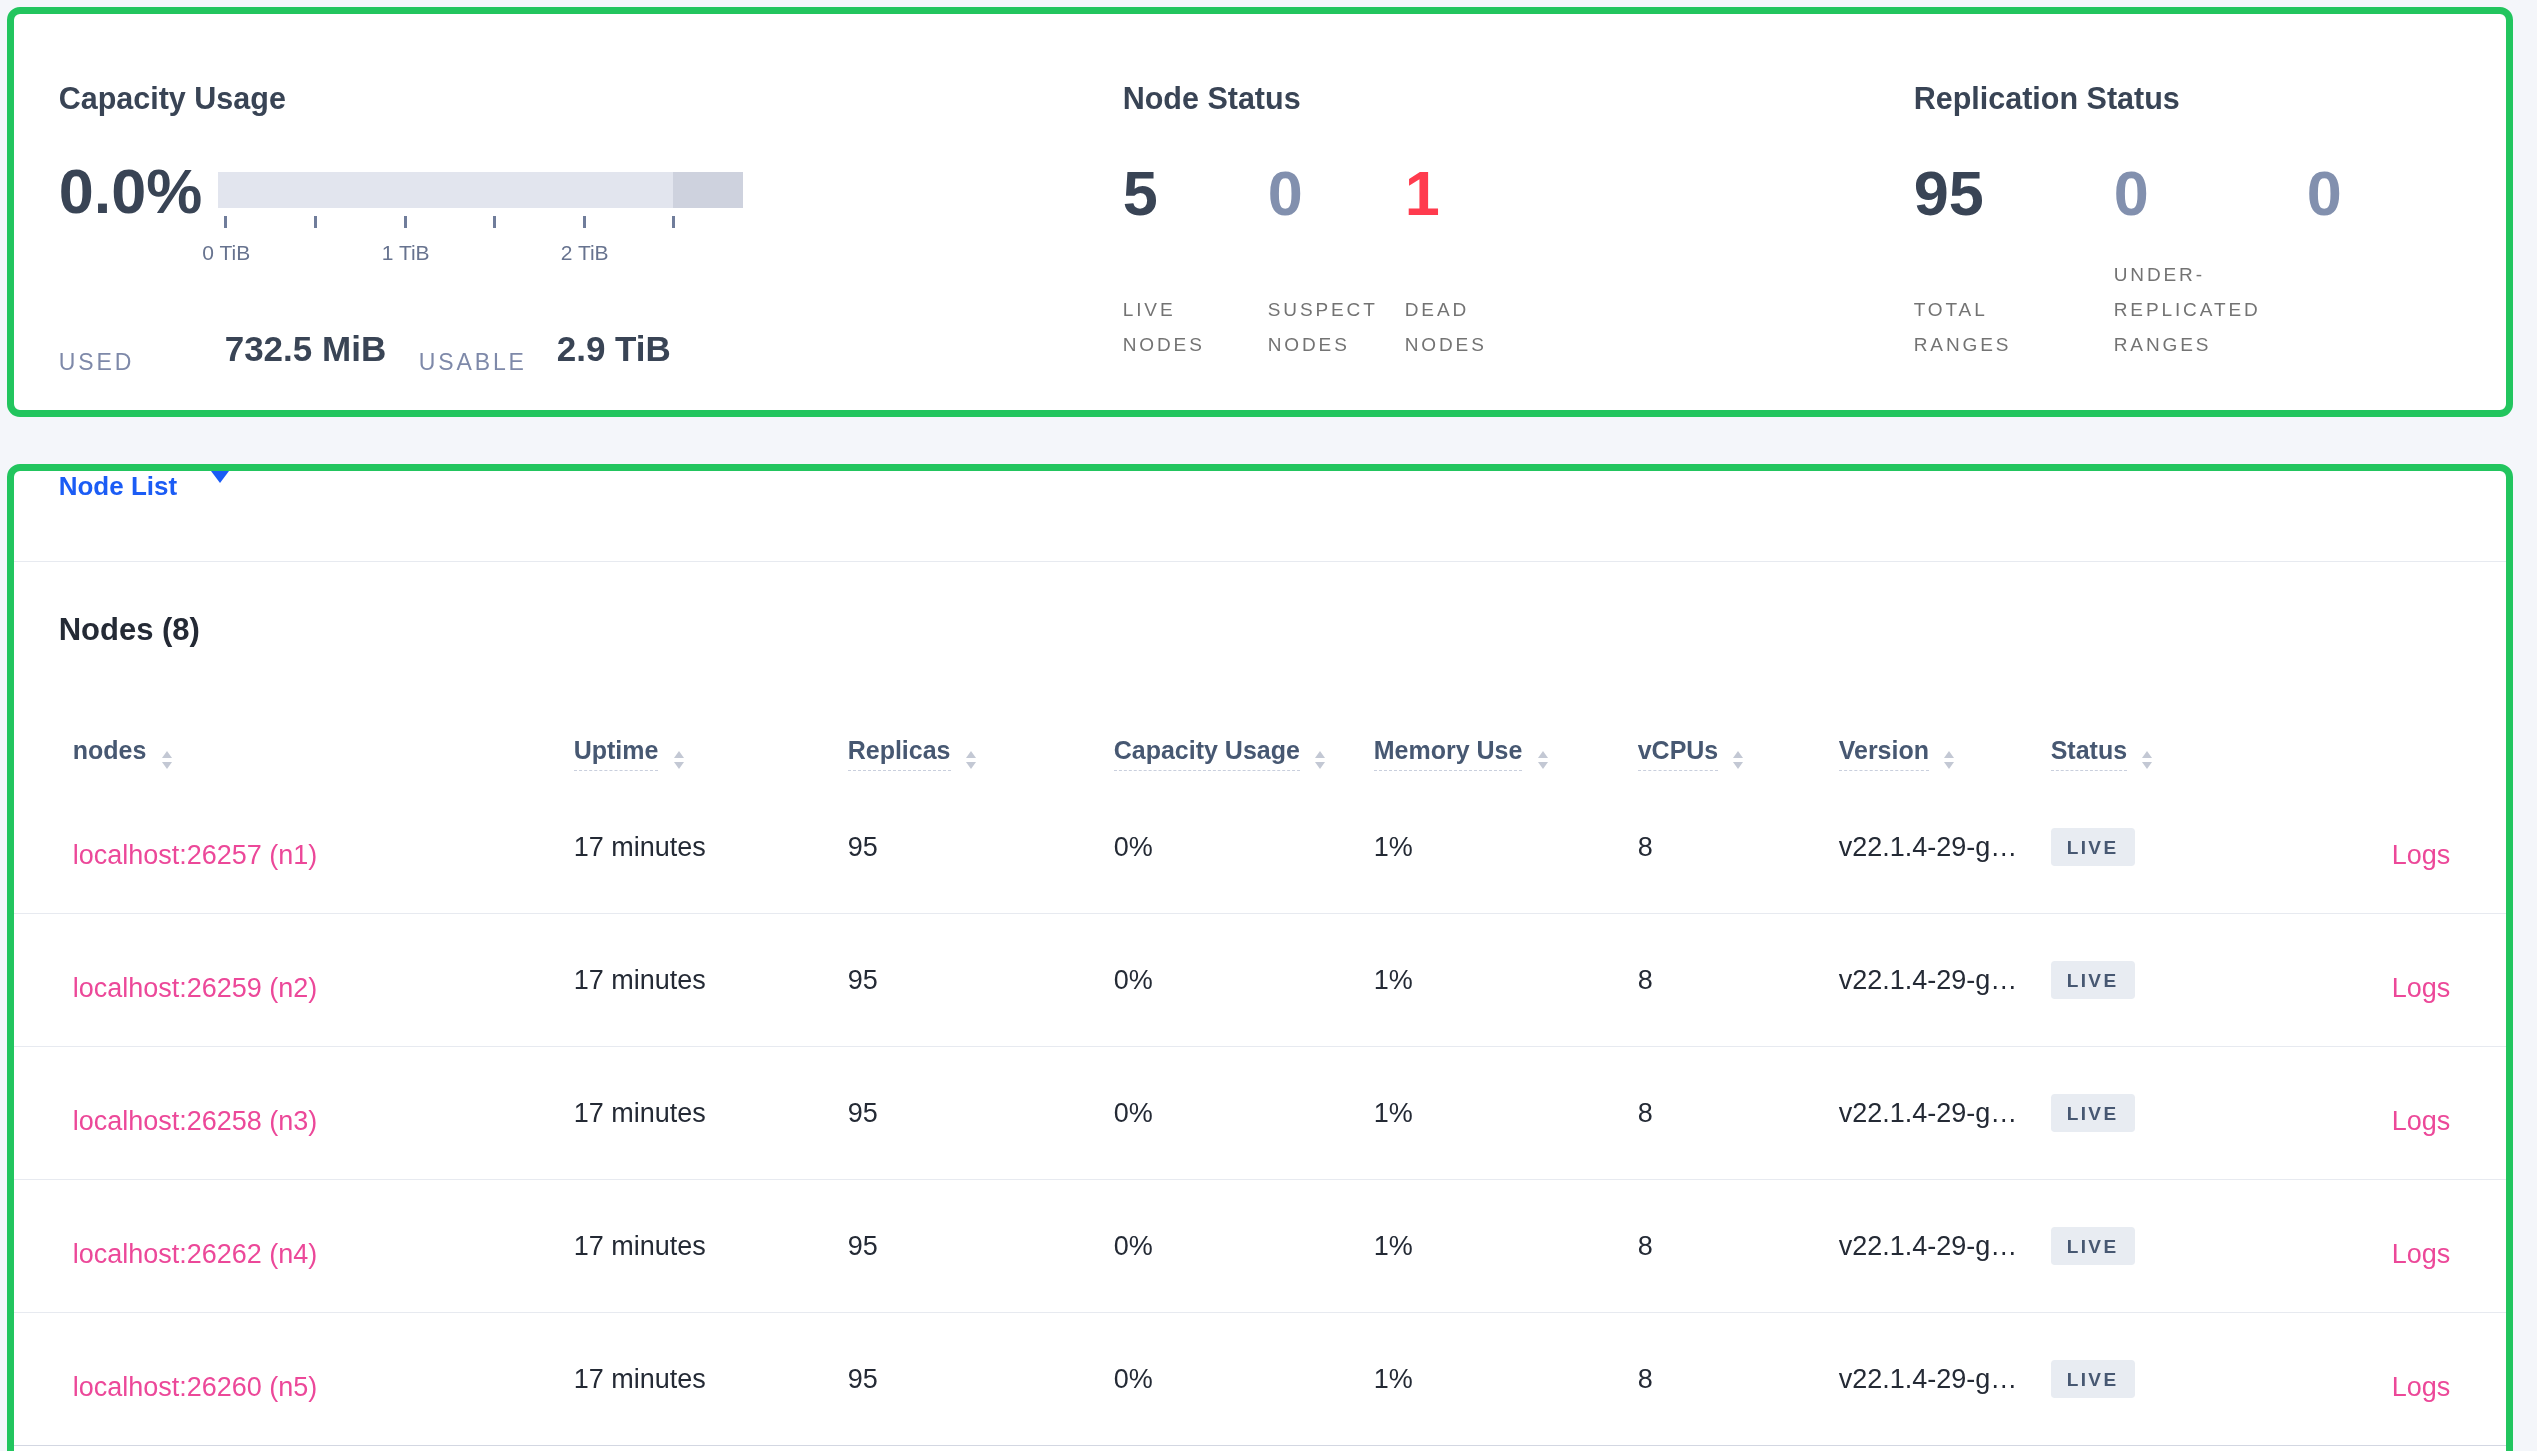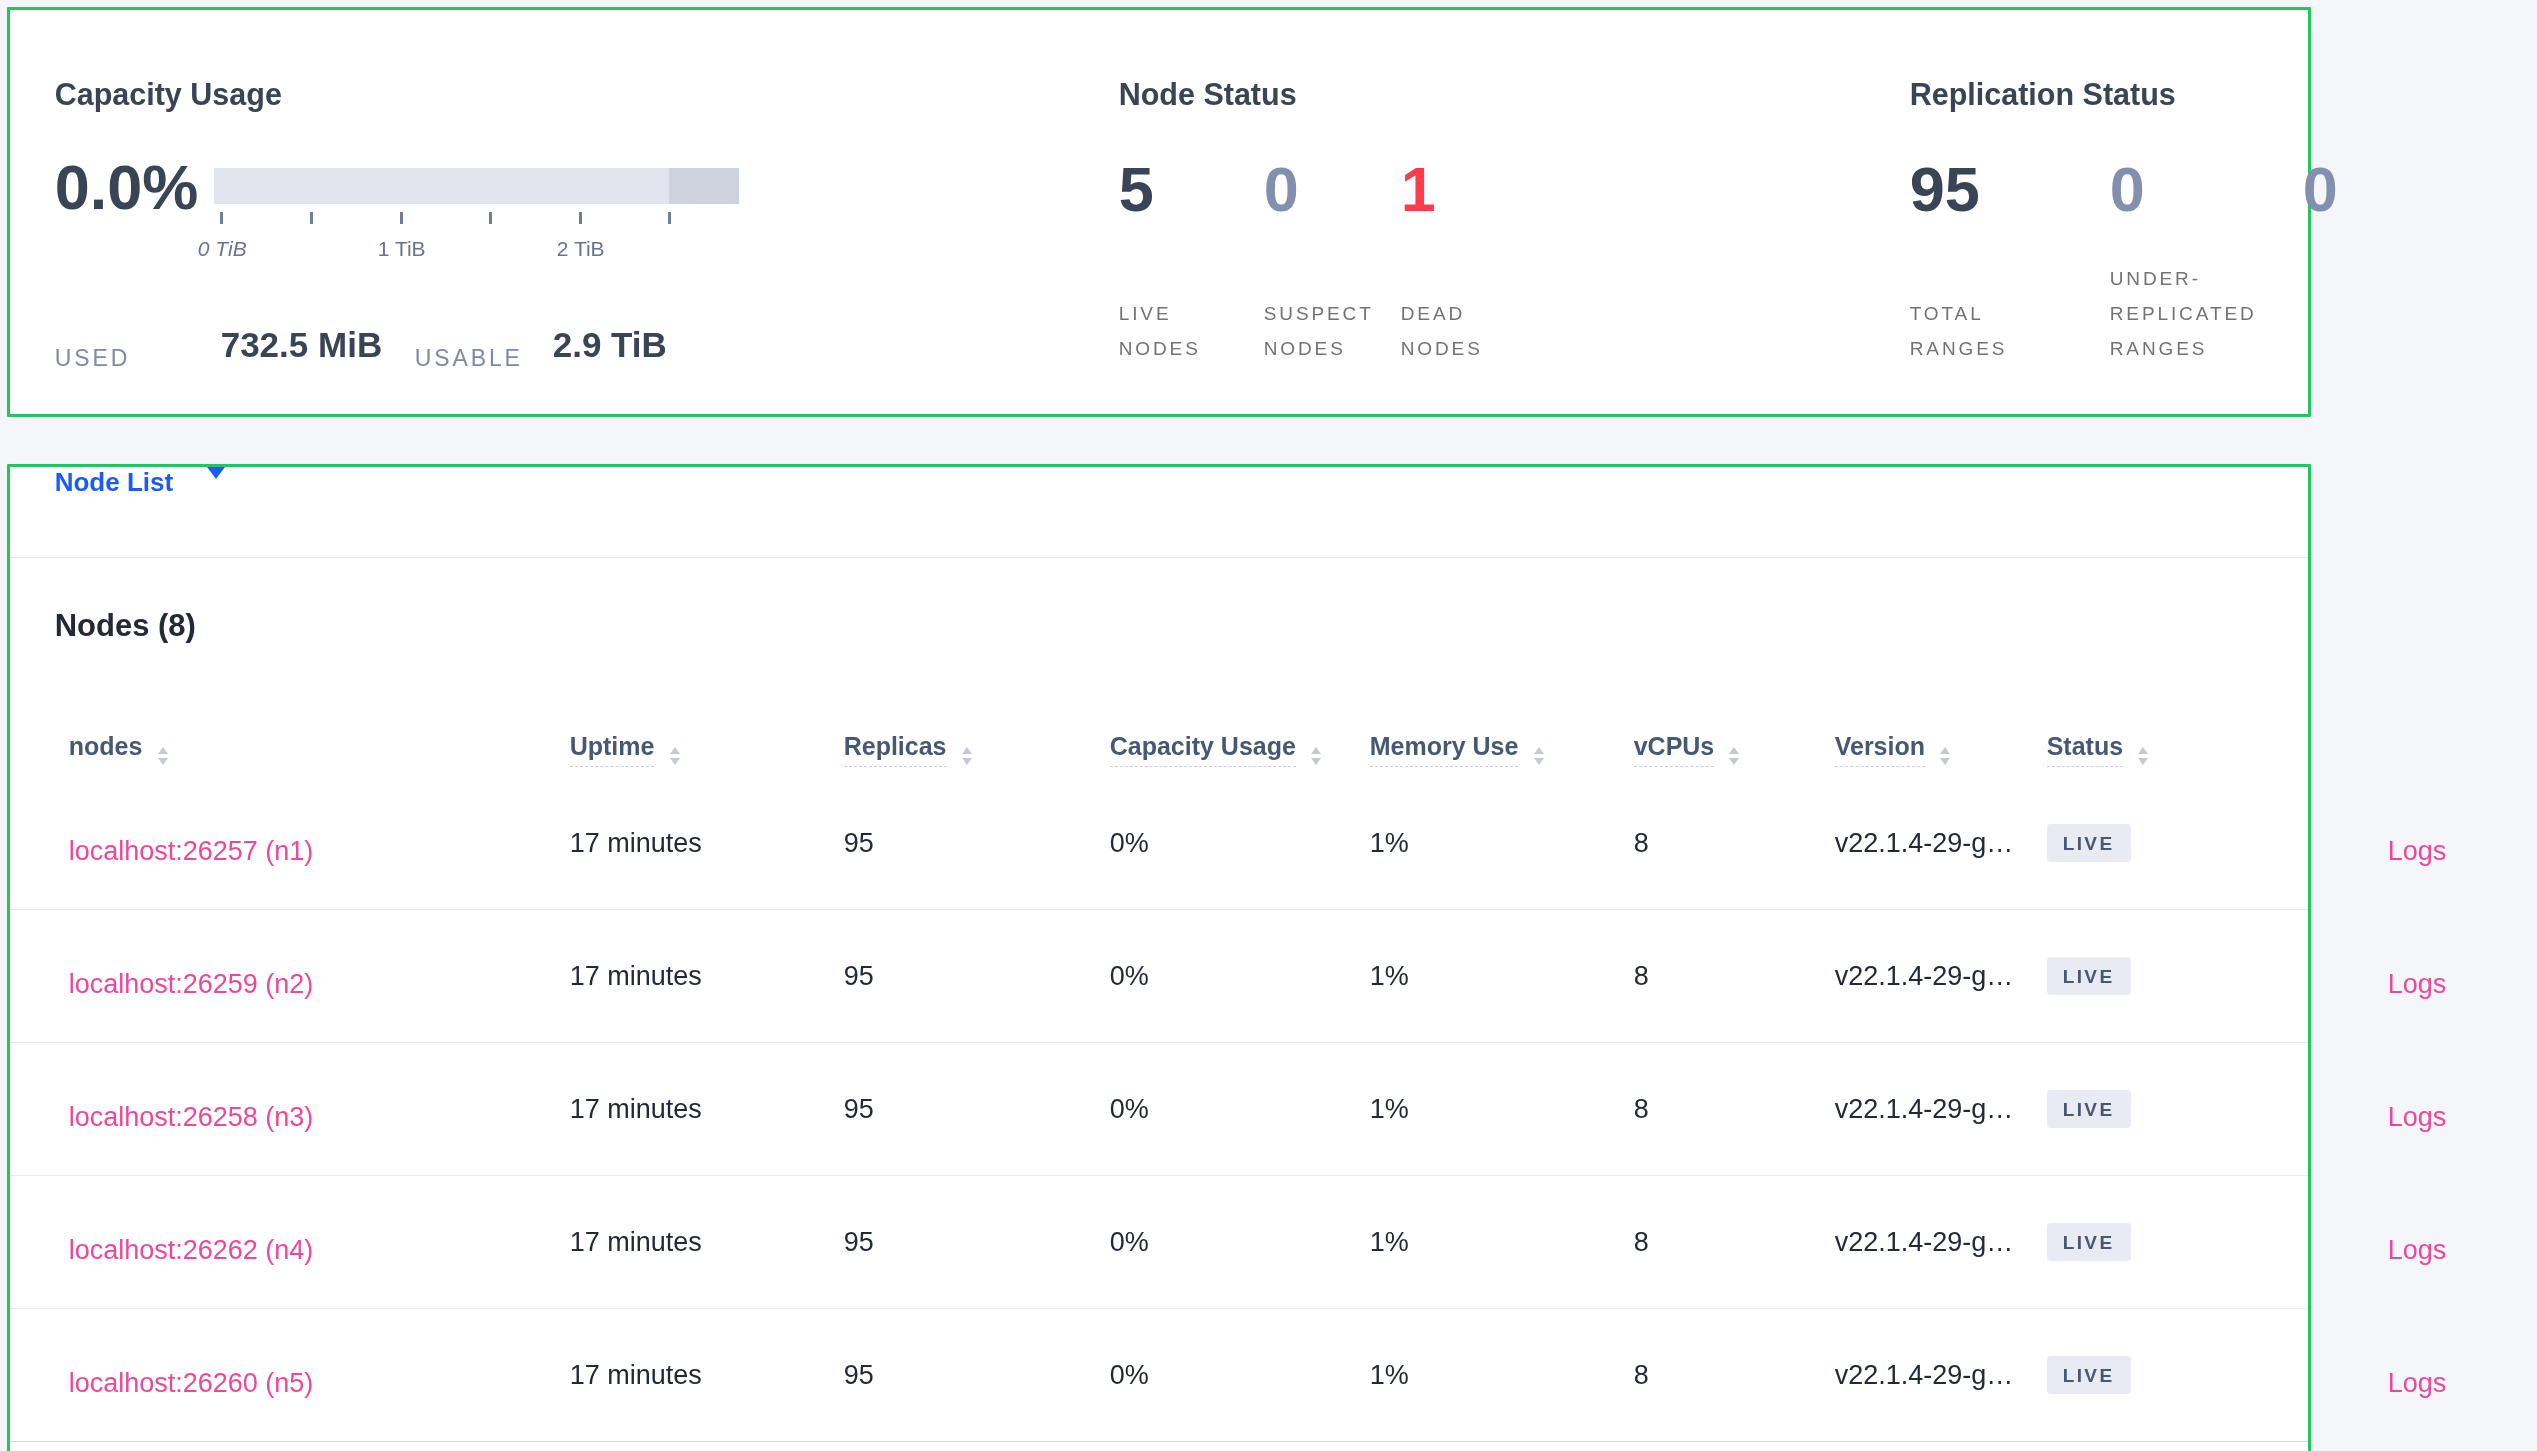--- a/index.html
+++ b/index.html
@@ -1,19 +1,19 @@
 <!DOCTYPE html>
 <html><head>
 <meta charset="utf-8">
 <style>
   * { margin:0; padding:0; box-sizing:border-box; }
   html,body { width:2538px; height:1452px; overflow:hidden; background:#f4f6fa;
               font-family:"Liberation Sans","DejaVu Sans",sans-serif; }
-  .panel { position:absolute; left:6.7px; width:2304px; background:#fff;
-           border:3px solid #22c55e; border-radius:1px; }
+  .panel { position:absolute; left:6.7px; width:2506px; background:#fff;
+           border:7px solid #22c55e; border-radius:13px; }
   .top-panel { top:6.7px; height:410px; }
   .list-panel { top:464px; height:1143px; }
 
   
   .sec-title { position:absolute; font-size:30.5px; font-weight:600; color:#394455; line-height:38px; }
   .big-num { position:absolute; font-size:63px; font-weight:600; line-height:69px; color:#394455; }
   .big-num.muted { color:#8290ae; }
   .big-num.danger { color:#ff3b4e; }
   .stat-label { position:absolute; bottom:48px; font-size:19px; letter-spacing:2.9px;
                 color:#737373; line-height:35px; font-weight:400; }
@@ -68,21 +68,21 @@
   <div class="cap-bar">
     <div class="cap-bar-extra"></div>
   </div>
   <div class="cap-axis">
     <div class="tick" style="left:6.7px;"></div>
     <div class="tick" style="left:96px;"></div>
     <div class="tick" style="left:186px;"></div>
     <div class="tick" style="left:275px;"></div>
     <div class="tick" style="left:365px;"></div>
     <div class="tick" style="left:454px;"></div>
-    <div class="tick-label" style="left:8.6px;font-style:italic;">0 TiB</div>
+    <div class="tick-label" style="left:8.6px;">0 TiB</div>
     <div class="tick-label" style="left:188px;">1 TiB</div>
     <div class="tick-label" style="left:367px;">2 TiB</div>
   </div>
   <div class="kv-label" style="left:45px;">USED</div>
   <div class="kv-value" style="left:211px;">732.5 MiB</div>
   <div class="kv-label" style="left:405px;">USABLE</div>
   <div class="kv-value" style="left:543px;">2.9 TiB</div>
 
   <div class="sec-title" style="left:1109px; top:65px;">Node Status</div>
   <div class="big-num" style="left:1109px; top:145px;">5</div>

